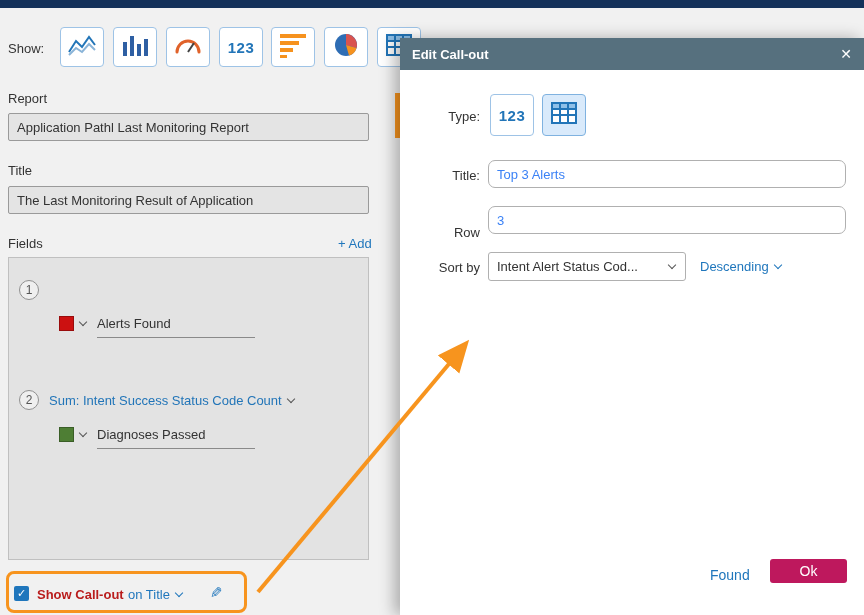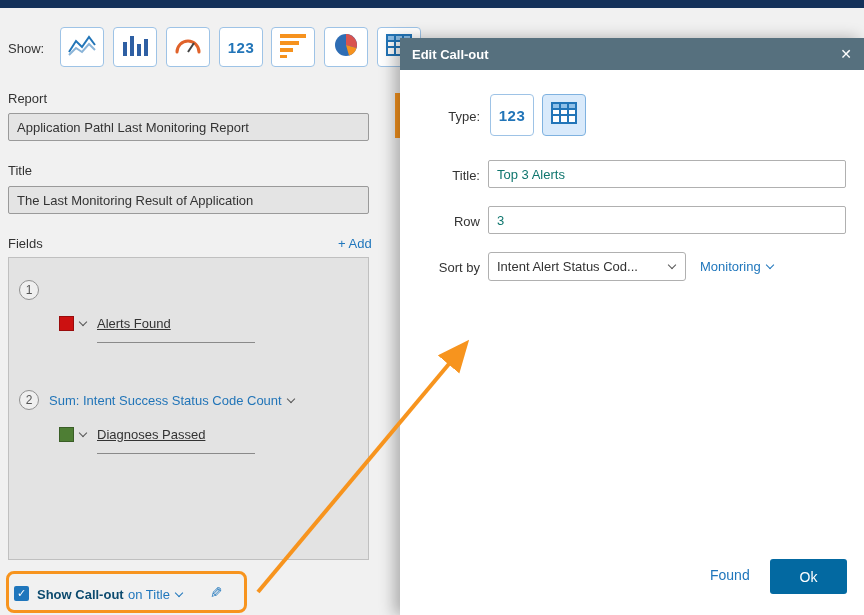--- a/index.html
+++ b/index.html
@@ -23,56 +23,56 @@
       background:#e3e3e3; border:1px solid #c0c0c0; }
   .badge { position:absolute; width:20px; height:20px; border:1px solid #909090; border-radius:50%;
       background:#efefef; color:#555; font-size:12px; line-height:18px; text-align:center; }
   .field-label { position:absolute; color:#2275b8; font-size:13px; display:flex; align-items:center; cursor:pointer; }
   .chev { display:inline-block; width:6px; height:6px; border-right:1.6px solid currentColor;
       border-bottom:1.6px solid currentColor; transform:rotate(45deg); margin-left:6px; margin-bottom:3px; }
   .chev-dark { color:#555; }
   .swatch-row { position:absolute; display:flex; align-items:center; cursor:pointer; }
   .swatch { width:15px; height:15px; display:inline-block; border:1px solid rgba(0,0,0,.25); }
   .alias { position:absolute; font-size:13px; color:#333; width:158px;
-      border-bottom:1px solid #8a8a8a; padding-bottom:11px; cursor:text;text-decoration:underline; }
+      border-bottom:1px solid #8a8a8a; padding-bottom:6px; cursor:text; }
 
   .callout-row { position:absolute; left:6px; top:571px; width:241px; height:42px;
       border:3px solid #f7941e; border-radius:8px; }
   .cbx { position:absolute; left:14px; top:586px; width:15px; height:15px; background:#1f76bc;
       border-radius:2px; color:#fff; font-size:11px; line-height:15px; text-align:center; cursor:pointer; }
-  .sc-label { position:absolute; left:37px; top:587px; font-size:13px; font-weight:600; color:#0c4a6e; }
+  .sc-label { position:absolute; left:37px; top:587px; font-size:13px; font-weight:600; color:#b91c1c; }
   .pos-dd { position:absolute; left:128px; top:587px; font-size:13px; color:#1f76bc;
       display:flex; align-items:center; cursor:pointer; }
   .pencil { position:absolute; left:210px; top:584px; color:#1f76bc; font-size:15px; cursor:pointer;
       transform:scaleX(-1); display:inline-block; }
 
   .sliver { position:absolute; left:395px; top:93px; width:7px; height:45px; background:#f7941e; z-index:5; }
 
   .dialog { position:absolute; left:400px; top:38px; width:464px; height:577px; background:#fff;
       box-shadow:-6px 0 14px rgba(0,0,0,.28); z-index:20; }
   .dlg-header { position:absolute; left:0; top:0; width:100%; height:32px; background:#56707e;
       display:flex; align-items:center; padding:0 12px; }
   .dlg-title { color:#fff; font-size:13px; font-weight:bold; flex:1; }
   .dlg-close { color:#fff; font-size:14px; cursor:pointer; }
   .dlabel { position:absolute; left:0; width:80px; text-align:right; font-size:13px; color:#333; }
   .dlg-type-btn { position:absolute; top:56px; width:44px; height:42px; background:#fff;
       border:1px solid #9ec3e6; border-radius:4px; display:flex; align-items:center;
       justify-content:center; cursor:pointer; }
   .dlg-type-btn.selected { background:#d9eafb; border-color:#7fb2e0; }
   .dinput { position:absolute; left:88px; width:358px; height:28px; background:#fff;
-      border:1px solid #b0b0b0; border-radius:2px; font-size:13px; color:#0f766e; padding:0 8px;
+      border:1px solid #b0b0b0; border-radius:7px; font-size:13px; color:#3b82f6; padding:0 8px;
       font-family:"Liberation Sans",sans-serif; }
   .dselect { position:absolute; left:88px; top:214px; width:198px; height:29px; background:#fff;
       border:1px solid #b0b0b0; border-radius:3px; font-size:13px; color:#333;
       display:flex; align-items:center; padding:0 24px 0 8px; cursor:pointer; position:absolute; }
   .dselect .chev { position:absolute; right:10px; }
   .dir-dd { position:absolute; left:300px; top:221px; font-size:13px; color:#1f76bc;
       display:flex; align-items:center; cursor:pointer; }
   .cancel-link { position:absolute; left:310px; top:529px; font-size:14px; color:#1f76bc; cursor:pointer; }
-  .ok-btn { position:absolute; left:370px; top:521px; width:77px; height:35px; background:#0369a1;
+  .ok-btn { position:absolute; left:370px; top:521px; width:77px; height:24px; background:#be185d;
       border:none; border-radius:3px; color:#fff; font-size:14px; cursor:pointer;
       font-family:"Liberation Sans",sans-serif; }
   .arrow-svg { position:absolute; left:0; top:0; pointer-events:none; z-index:60; }
 </style>
 </head>
 <body>
 
 <div class="screen">
   <div class="topbar"></div>
 
@@ -197,30 +197,30 @@
           <line x1="9" y1="1" x2="9" y2="21" stroke="#2275b8" stroke-width="2"></line>
           <line x1="17" y1="1" x2="17" y2="21" stroke="#2275b8" stroke-width="2"></line>
           <line x1="1" y1="13" x2="25" y2="13" stroke="#2275b8" stroke-width="2"></line>
         </svg>
       </span>
     </div>
 
     <span class="dlabel" style="top:130px;">Title:</span>
     <input class="dinput" style="top: 122px;" value="Top 3 Alerts">
 
-    <span class="dlabel" style="top:176px;padding-left:35px;">Row</span>
+    <span class="dlabel" style="top:187px;padding-left:35px;">Row</span>
     <input class="dinput" style="top: 168px;" value="3">
 
     <span class="dlabel" style="top:222px;">Sort by</span>
     <div class="dselect">
       <span>Intent Alert Status Cod...</span>
       <span class="chev chev-dark"></span>
     </div>
     <div class="dir-dd">
-      <span>Monitoring</span>
+      <span>Descending</span>
       <span class="chev"></span>
     </div>
 
     <span class="cancel-link">Found</span>
     <button class="ok-btn">Ok</button>
   </div>
 
   <svg class="arrow-svg" width="864" height="615">
     <defs>
       <marker id="ah" markerWidth="9" markerHeight="8" refX="6" refY="3.5" orient="auto">

